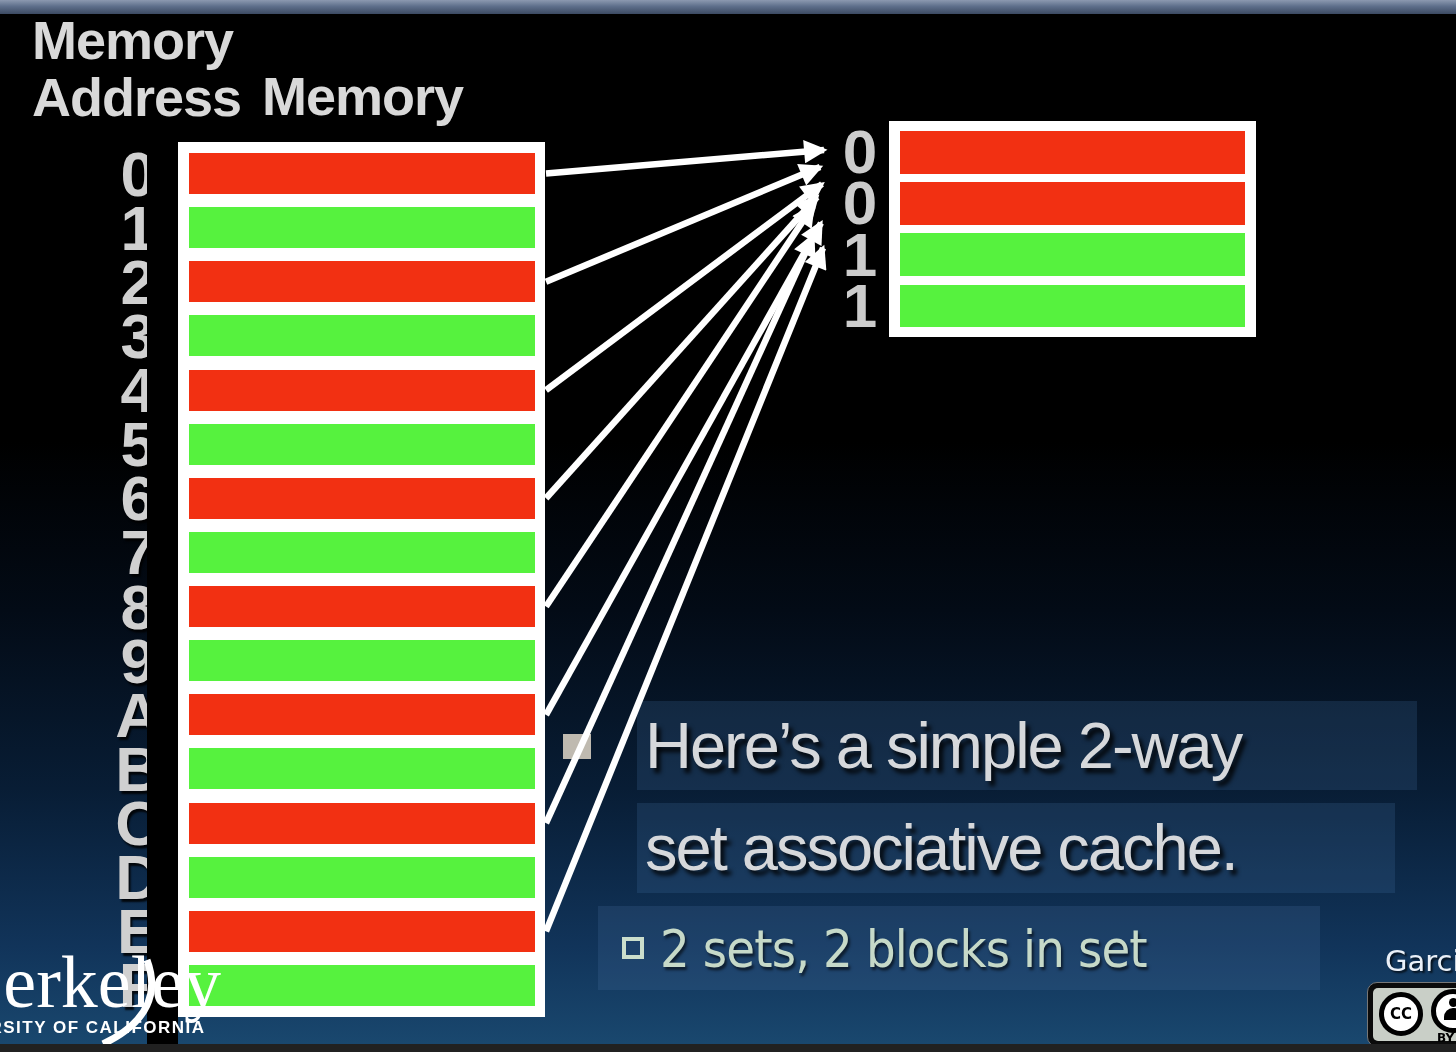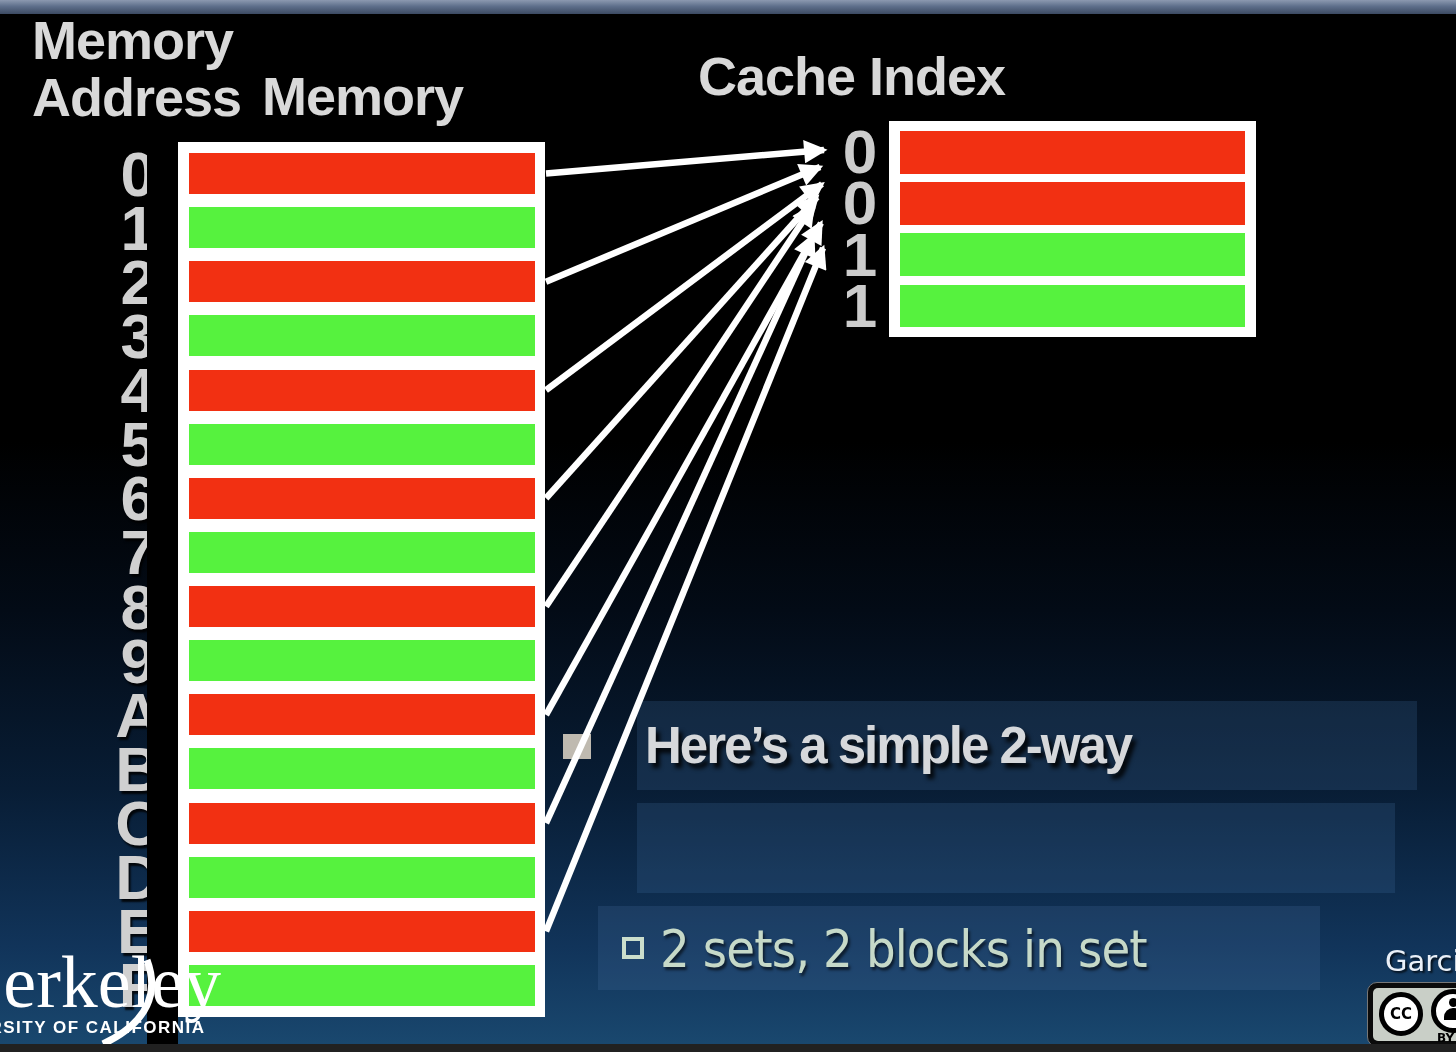--- a/index.html
+++ b/index.html
@@ -32,21 +32,21 @@
 
   #arrows{position:absolute;left:0;top:0;width:1456px;height:1052px;z-index:6;pointer-events:none;}
   .arrow-line{stroke:#fff;stroke-width:6.5;}
 
   .band{position:absolute;z-index:4;}
   .band1{left:637px;top:701px;width:780px;height:89px;background:rgba(70,112,165,0.22);}
   .band2{left:637px;top:803px;width:758px;height:90px;background:rgba(70,112,165,0.22);}
   .band3{left:598px;top:906px;width:722px;height:84px;background:rgba(80,122,170,0.20);}
 
   .bullet-sq{position:absolute;left:563px;top:734px;width:28px;height:25px;background:#bfbab0;z-index:5;}
-  .big{position:absolute;color:#d6d8db;font-weight:700;font-size:51px;line-height:86px;
+  .big{position:absolute;color:#d6d8db;font-weight:400;font-size:65px;line-height:86px;
        letter-spacing:-2px;text-shadow:4px 5px 4px rgba(0,0,0,0.85);z-index:7;white-space:nowrap;text-align:right;}
   .line1{left:645px;top:703px;}
   .line2{left:645px;top:805px;}
 
   .bullet-sq2{position:absolute;left:622px;top:937px;width:14px;height:14px;
               border:4px solid #cbdecc;z-index:7;}
   .sub-text{position:absolute;left:660px;top:912px;color:#c6d9c8;font-family:"DejaVu Sans",sans-serif;
             font-size:52px;line-height:74px;letter-spacing:-1px;transform:scaleX(0.90);
             transform-origin:left center;z-index:7;white-space:nowrap;
             text-shadow:2px 3px 3px rgba(0,0,0,0.6);}
@@ -86,21 +86,20 @@
 <body>
 
 <div class="slide">
   <div class="topbar"></div>
 
   <div class="hdr mem-addr">
     <div>Memory</div>
     <div>Address</div>
   </div>
   <div class="hdr mem-label">Memory</div>
-  <div class="hdr cache-label">Cache Index</div>
 
   <div id="addrCol">
       <div class="addr-digit" style="top: 142.5px;">0</div>
       <div class="addr-digit" style="top: 196.633px;">1</div>
       <div class="addr-digit" style="top: 250.766px;">2</div>
       <div class="addr-digit" style="top: 304.899px;">3</div>
       <div class="addr-digit" style="top: 359.032px;">4</div>
       <div class="addr-digit" style="top: 413.165px;">5</div>
       <div class="addr-digit" style="top: 467.298px;">6</div>
       <div class="addr-digit" style="top: 521.431px;">7</div>
@@ -162,20 +161,21 @@
       <div class="idx-digit" style="top: 223.59px;">1</div>
       <div class="idx-digit" style="top: 274.76px;">1</div>
     </div>
 
   <div class="band band1"></div>
   <div class="band band2"></div>
   <div class="band band3"></div>
 
   <div class="bullet-sq"></div>
   <div class="big line1">Here’s a simple 2-way</div>
+  <div class="big line2">set associative cache.</div>
 
   <div class="bullet-sq2"></div>
   <div class="sub-text">2 sets, 2 blocks in set</div>
 
 
   <div class="author">Garcia</div>
 
   <div class="cc-badge">
     <div class="cc-inner">
       <div class="cc-circle cc-c1">

